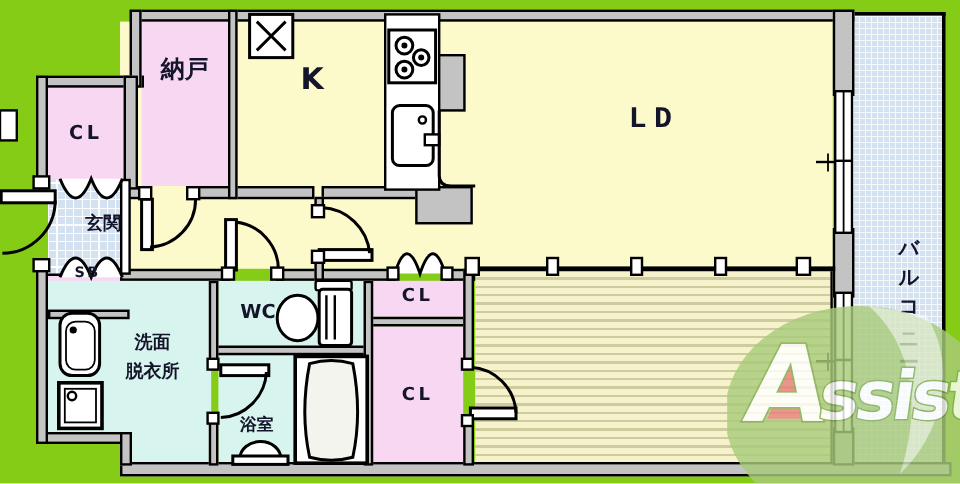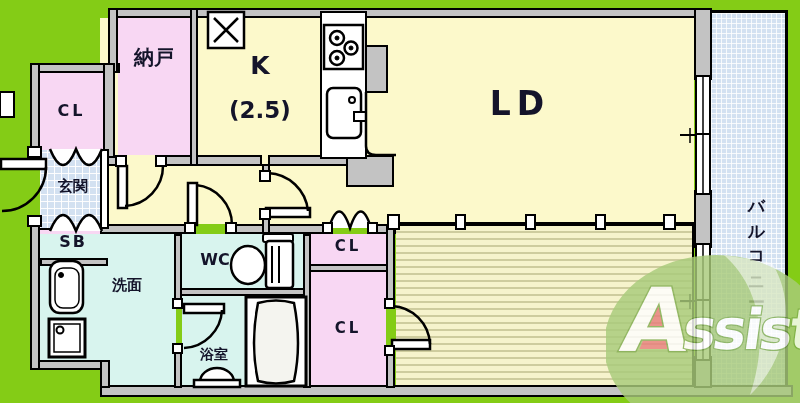--- a/index.html
+++ b/index.html
@@ -206,28 +206,28 @@
       <rect x="696" y="244" width="14" height="116" stroke-width="2"></rect>
       <line x1="703" y1="244" x2="703" y2="360" stroke-width="1.5"></line>
       <line x1="696" y1="300" x2="710" y2="300" stroke-width="2"></line>
       <line x1="680" y1="301" x2="696" y2="301" stroke-width="2"></line>
       <line x1="690" y1="294" x2="690" y2="309" stroke-width="1.5"></line>
     </g>
   </svg>
 
   <div class="lbl" style="left:116px;top:46px;width:76px;font-size:20px;">納戸</div>
   <div class="lbl" style="left:210px;top:52px;width:100px;font-size:25px;">K</div>
-  <div class="lbl" style="left:205px;top:98px;width:110px;font-size:23px;">(2.5)</div>
-  <div class="lbl" style="left:420px;top:86px;width:200px;font-size:33px;letter-spacing:6px;">LD</div>
+  <div class="lbl" style="left:445px;top:86px;width:200px;font-size:25px;letter-spacing:6px;font-family:Liberation Mono, monospace;">LD</div>
   <div class="lbl vert" style="left:730px;top:118px;width:36px;height:250px;font-size:17px;">バルコニー</div>
   <div class="lbl" style="left:40px;top:102px;width:63px;font-size:16px;letter-spacing:3px;">CL</div>
-  <div class="lbl" style="left:45px;top:178px;width:56px;font-size:15px;">玄関</div>
-  <div class="lbl" style="left:40px;top:233px;width:66px;font-size:16px;letter-spacing:2px;">SB</div>
+  <div class="lbl" style="left:45px;top:178px;width:56px;font-size:15px;text-align:right;">玄関</div>
+  <div class="lbl" style="left:40px;top:221px;width:66px;font-size:12px;letter-spacing:2px;">SB</div>
   <div class="lbl" style="left:184px;top:251px;width:62px;font-size:16px;">WC</div>
   <div class="lbl" style="left:77px;top:277px;width:100px;font-size:15px;">洗面</div>
+  <div class="lbl" style="left:77px;top:301px;width:100px;font-size:15px;">脱衣所</div>
   <div class="lbl" style="left:184px;top:347px;width:60px;font-size:14px;">浴室</div>
   <div class="lbl" style="left:311px;top:238px;width:74px;font-size:15px;letter-spacing:3px;">CL</div>
   <div class="lbl" style="left:311px;top:320px;width:74px;font-size:15px;letter-spacing:3px;">CL</div>
 
   <div id="logo">
     <svg width="194" height="150" viewBox="0 0 194 150">
       <g opacity="0.82">
         <ellipse cx="110" cy="92" rx="112" ry="90" style="fill:var(--logo-green)"></ellipse>
         <path d="M 118,2 C 152,32 164,82 144,142 C 180,108 192,52 166,10 Z" fill="#ffffff" opacity="0.55"></path>
         <g transform="translate(22,0) skewX(-8)" font-family="'DejaVu Sans','Liberation Sans',sans-serif" font-weight="bold">

